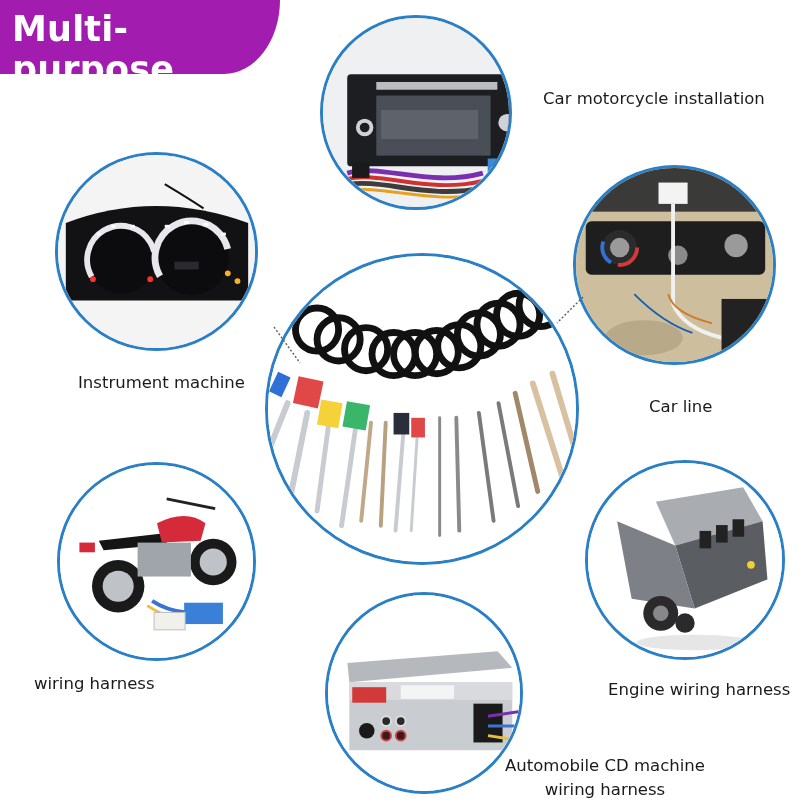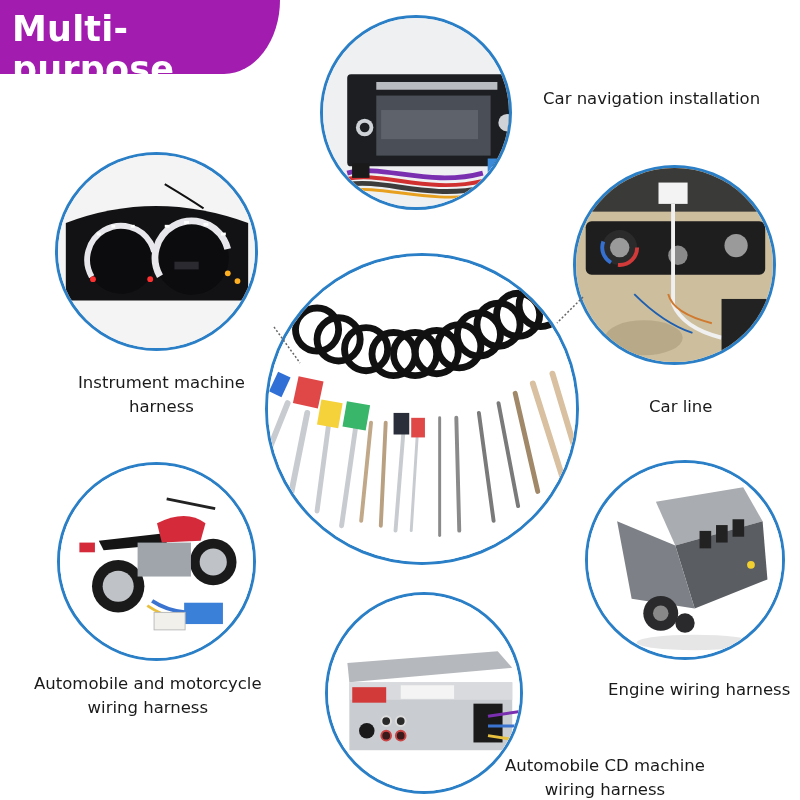--- a/index.html
+++ b/index.html
@@ -52,21 +52,21 @@
     <circle cx="190" cy="108" r="9" fill="#cfd2d6"></circle>
     <path d="M25 160 C60 150 110 175 165 160" stroke="#7a2fb0" stroke-width="5" fill="none"></path>
     <path d="M25 166 C60 158 110 182 165 168" stroke="#d03030" stroke-width="4" fill="none"></path>
     <path d="M25 172 C60 165 110 188 165 175" stroke="#3c3c3c" stroke-width="5" fill="none"></path>
     <path d="M25 178 C60 172 110 192 165 182" stroke="#e8a020" stroke-width="3" fill="none"></path>
     <rect x="30" y="150" width="18" height="15" fill="#1a1a1a"></rect>
     <rect x="170" y="145" width="25" height="25" fill="#3a8ad8"></rect>
   </svg>
 </div>
 <div class="label" style="left:543px;top:87px;">
-  <span>Car navigation installation</span>
+  <span>Car motorcycle installation</span>
 </div>
 
 <div class="circle" style="left:55px;top:152px;width:203px;height:199px;">
   <svg viewBox="0 0 203 199">
     <rect width="203" height="199" fill="#f4f4f4"></rect>
     <path d="M8 70 Q100 35 196 70 L196 150 L8 150 Z" fill="#121214"></path>
     <circle cx="65" cy="108" r="35" fill="#0c0c0e" stroke="#e8e8ec" stroke-width="6" stroke-dasharray="120 200" transform="rotate(150 65 108)"></circle>
     <circle cx="138" cy="106" r="38" fill="#0c0c0e" stroke="#e8e8ec" stroke-width="7" stroke-dasharray="130 210" transform="rotate(150 138 106)"></circle>
     <g fill="#ffffff">
       <rect x="40" y="80" width="4" height="3"></rect>
@@ -80,21 +80,20 @@
     <rect x="120" y="110" width="25" height="8" fill="#2a2a30"></rect>
     <circle cx="36" cy="128" r="3" fill="#ff3030"></circle>
       <circle cx="95" cy="128" r="3" fill="#ff3030"></circle>
     <circle cx="175" cy="122" r="3" fill="#ffb020"></circle>
       <circle cx="185" cy="130" r="3" fill="#ffb020"></circle>
     <path d="M110 30 Q135 45 150 55" stroke="#111" stroke-width="2" fill="none"></path>
   </svg>
 </div>
 <div class="label" style="left:78px;top:371px;">
   <span>Instrument machine</span>
-  <span>harness</span>
 </div>
 
 <div class="circle" style="left:573px;top:165px;width:203px;height:200px;">
   <svg viewBox="0 0 203 200">
     <rect width="203" height="200" fill="#cdbf9e"></rect>
     <rect x="0" y="0" width="203" height="45" fill="#3a3a38"></rect>
     <rect x="10" y="55" width="185" height="55" rx="6" fill="#1e1e1f"></rect>
     <circle cx="45" cy="82" r="18" fill="#2b2b2c" stroke="#d23a3a" stroke-width="4" stroke-dasharray="30 200"></circle>
     <circle cx="45" cy="82" r="18" fill="none" stroke="#3570d0" stroke-width="4" stroke-dasharray="25 200" transform="rotate(120 45 82)"></circle>
     <circle cx="45" cy="82" r="10" fill="#9a9a9a"></circle>
@@ -173,21 +172,20 @@
     <rect x="80" y="80" width="55" height="35" fill="#9fa5aa"></rect>
     <rect x="20" y="80" width="16" height="10" fill="#d42a3a"></rect>
     <line x1="110" y1="35" x2="160" y2="45" stroke="#222" stroke-width="3"></line>
     <path d="M95 140 Q110 150 130 152" stroke="#3a74d0" stroke-width="4" fill="none"></path>
     <path d="M90 145 Q105 155 120 158" stroke="#e8c040" stroke-width="3" fill="none"></path>
     <rect x="128" y="142" width="40" height="22" fill="#3a7fd8"></rect>
     <rect x="97" y="152" width="32" height="18" fill="#f2f0ea" stroke="#bbb"></rect>
   </svg>
 </div>
 <div class="label" style="left:34px;top:672px;">
-  <span>Automobile and motorcycle</span>
   <span>wiring harness</span>
 </div>
 
 <div class="circle" style="left:585px;top:460px;width:200px;height:200px;background:#ffffff;">
   <svg viewBox="0 0 200 200">
     <rect width="200" height="200" fill="#ffffff"></rect>
     <path d="M70 40 L160 25 L180 60 L90 85 Z" fill="#a9acb0"></path>
     <path d="M90 85 L180 60 L185 120 L110 150 Z" fill="#5a5d62"></path>
     <path d="M30 60 L90 85 L110 150 L45 140 Z" fill="#7d8086"></path>
     <g fill="#222">

